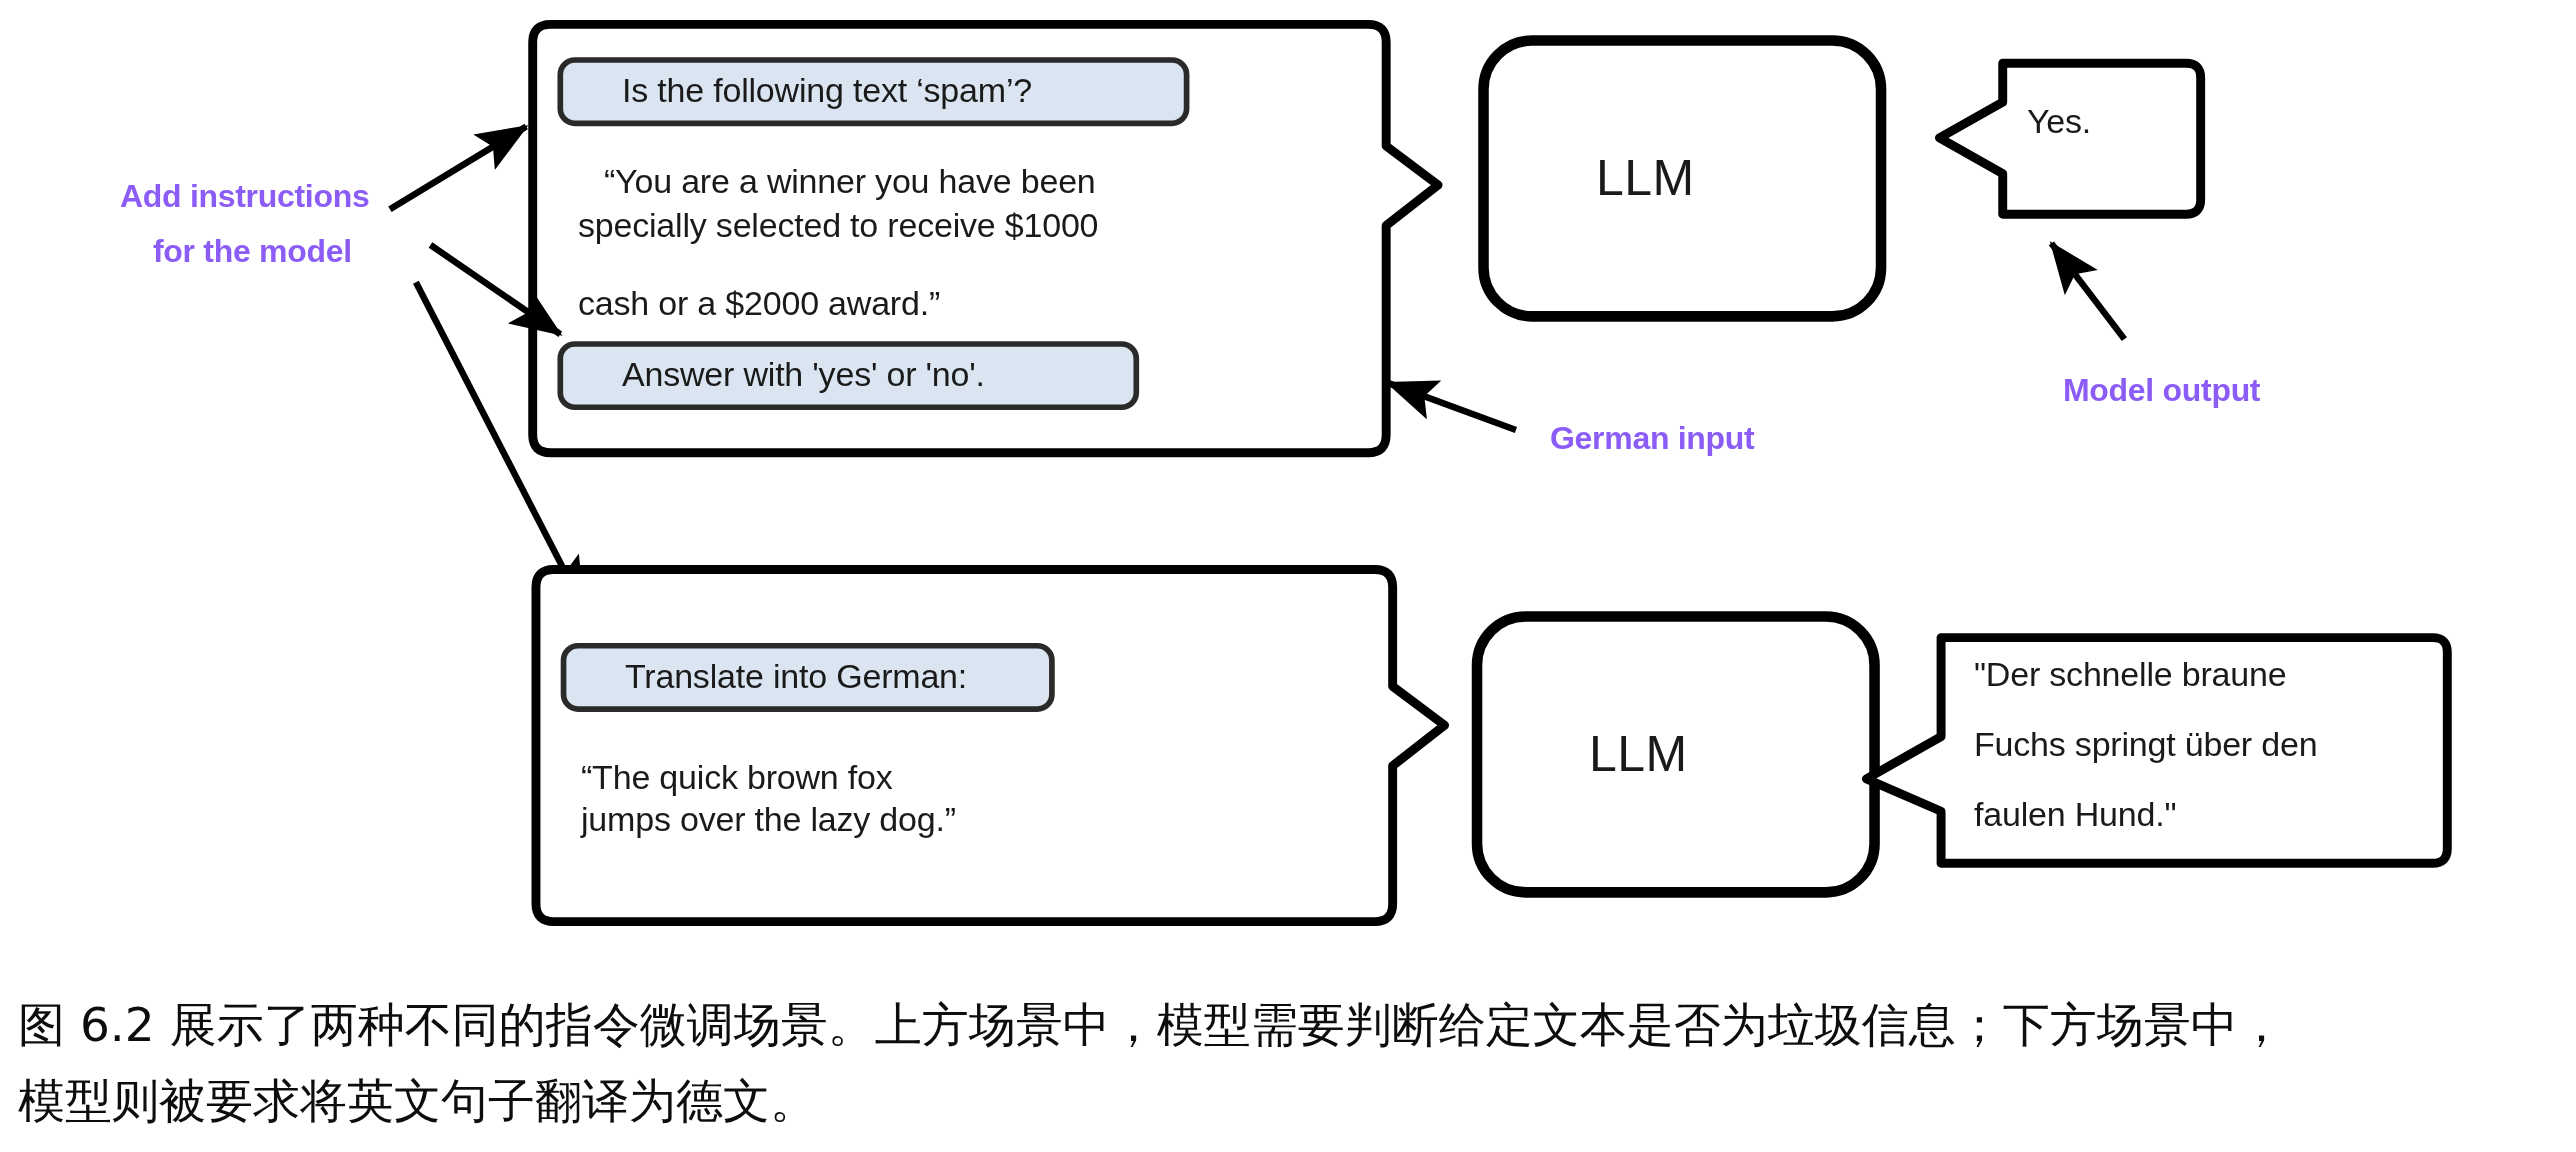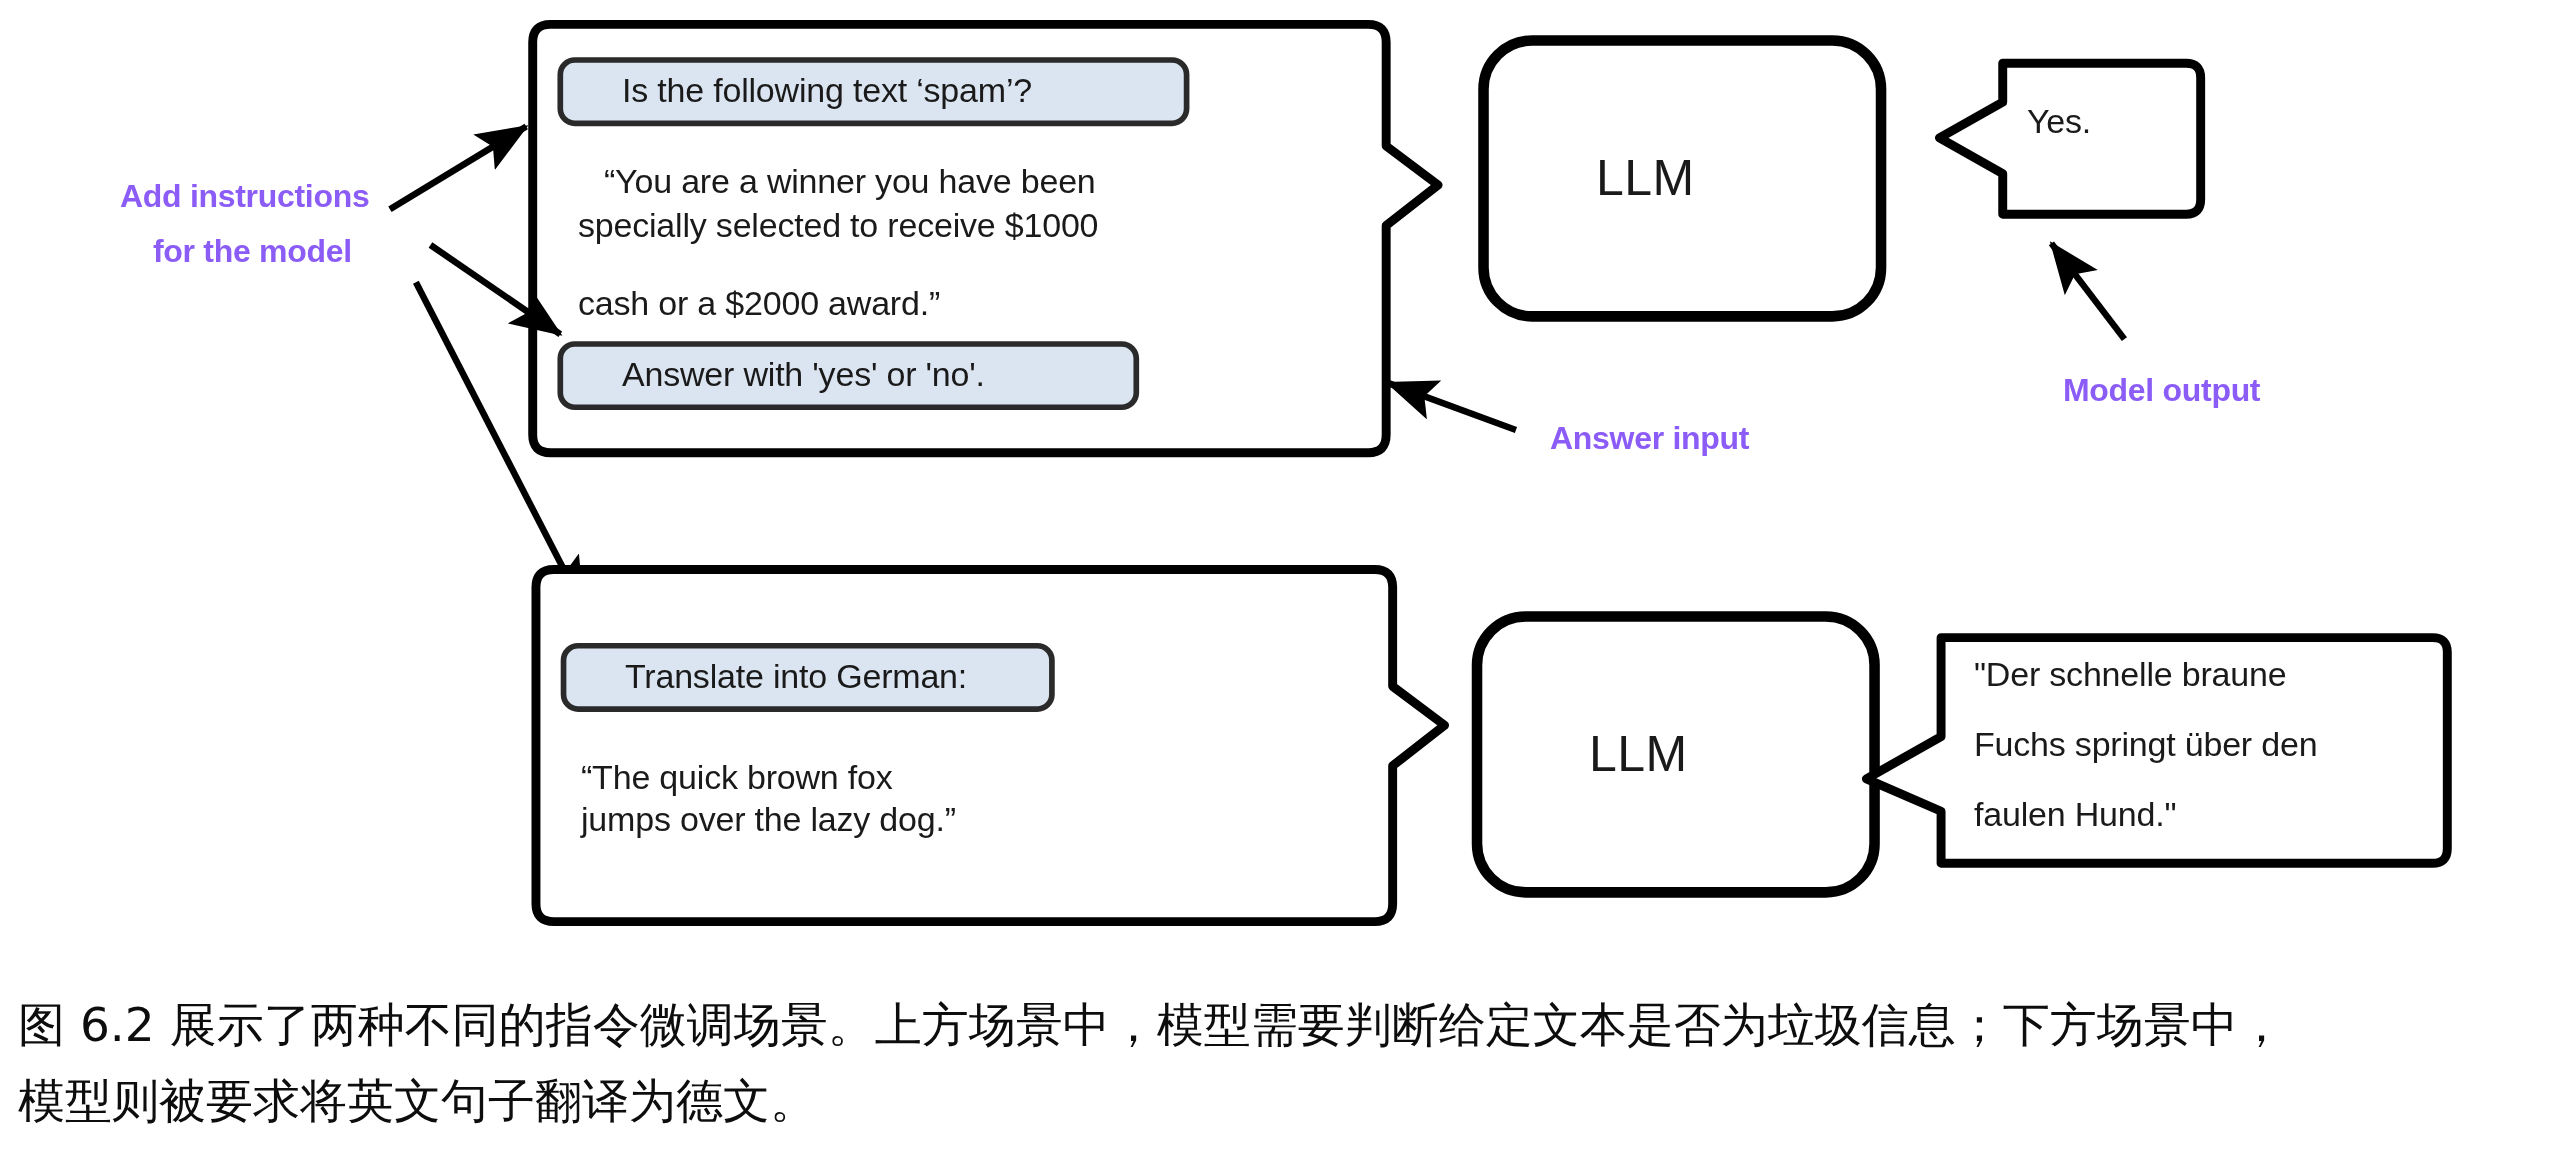--- a/index.html
+++ b/index.html
@@ -172,21 +172,21 @@
   <div class="txt prompt-line" style="left:578px; top:164px;margin-left:26px;">“You are a winner you have been</div>
   <div class="txt prompt-line" style="left:578px; top:208px;">specially selected to receive $1000</div>
   <div class="txt prompt-line" style="left:578px; top:286px;">cash or a $2000 award.”</div>
 
   <div class="txt pill-text" style="left:576px; top:357px;">Answer with 'yes' or 'no'.</div>
 
   <div class="txt llm-label" style="left:1596px; top:153px;">LLM</div>
 
   <div class="txt bubble-line" style="left:2027px; top:104px;">Yes.</div>
 
-  <div class="txt annot" style="left:1550px; top:422px;">Answer input</div>
+  <div class="txt annot" style="left:1550px; top:422px;">German input</div>
 
   <div class="txt annot" style="left:2063px; top:374px;text-align:right;">Model output</div>
 
   <div class="txt pill-text" style="left:579px; top:659px;">Translate into German:</div>
 
   <div class="txt prompt-line" style="left:581px; top:760px;">“The quick brown fox</div>
   <div class="txt prompt-line" style="left:581px; top:802px;">jumps over the lazy dog.”</div>
 
   <div class="txt llm-label" style="left:1589px; top:729px;">LLM</div>
 

